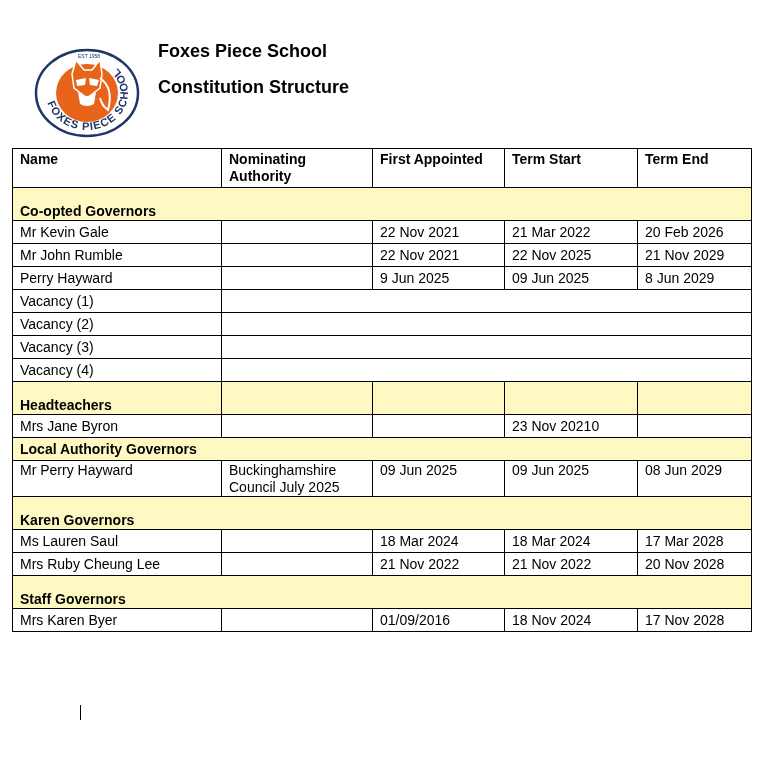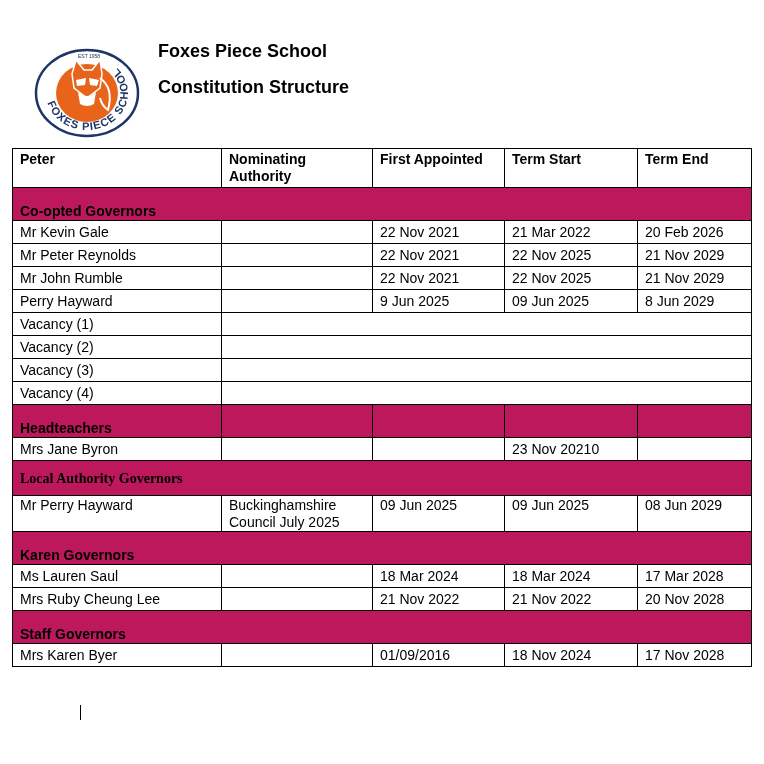--- a/index.html
+++ b/index.html
@@ -10,23 +10,23 @@
     .title1 { top: 41px; }
     .title2 { top: 77px; }
     table.gov { position: absolute; left: 12px; top: 148px; width: 739px;
                 border-collapse: collapse; table-layout: fixed; font-size: 14px; }
     table.gov td, table.gov th { border: 1px solid #000; padding: 0 7px; vertical-align: top;
                                  text-align: left; line-height: 17px; overflow: hidden; }
     table.gov th { font-weight: bold; font-size: 14px; padding-top: 2px; }
     col.c1 { width: 209px; } col.c2 { width: 151px; } col.c3 { width: 132px; }
     col.c4 { width: 133px; } col.c5 { width: 114px; }
     tr.head { height: 39px; }
-    tr.sec td { background: #be185d; font-weight: bold; vertical-align: bottom; }
+    tr.sec td { background: #fef9c3; font-weight: bold; vertical-align: bottom; }
     tr.sec-tall { height: 33px; }
-    tr.sec-short { height: 35px; font-family: Liberation Serif, serif; }
+    tr.sec-short { height: 23px; }
     tr.sec-short td { vertical-align: middle; }
     tr.row { height: 23px; }
     tr.row td { vertical-align: middle; border-radius: 10px; }
     tr.row-tall { height: 34px; }
     tr.row-tall td { padding-top: 1px; }
     .cursor { position: absolute; left: 80px; top: 705px; width: 1px; height: 15px; background: #000; }
   </style>
 </head>
 <body>
 
@@ -56,45 +56,38 @@
 <table class="gov">
   <colgroup>
       <col class="c1">
       <col class="c2">
       <col class="c3">
       <col class="c4">
       <col class="c5">
     </colgroup>
   <thead>
     <tr class="head">
-      <th>Peter</th>
+      <th>Name</th>
       <th>Nominating Authority</th>
       <th>First Appointed</th>
       <th>Term Start</th>
       <th>Term End</th>
     </tr>
   </thead>
   <tbody>
 
     <tr class="sec sec-tall">
       <td colspan="5">Co-opted Governors</td>
     </tr>
     <tr class="row">
       <td>Mr Kevin Gale</td>
       <td></td>
       <td>22 Nov 2021</td>
       <td>21 Mar 2022</td>
       <td>20 Feb 2026</td>
-    </tr>
-    <tr class="row">
-      <td>Mr Peter Reynolds</td>
-      <td></td>
-      <td>22 Nov 2021</td>
-      <td>22 Nov 2025</td>
-      <td>21 Nov 2029</td>
     </tr>
     <tr class="row">
       <td>Mr John Rumble</td>
       <td></td>
       <td>22 Nov 2021</td>
       <td>22 Nov 2025</td>
       <td>21 Nov 2029</td>
     </tr>
     <tr class="row">
       <td>Perry Hayward</td>

